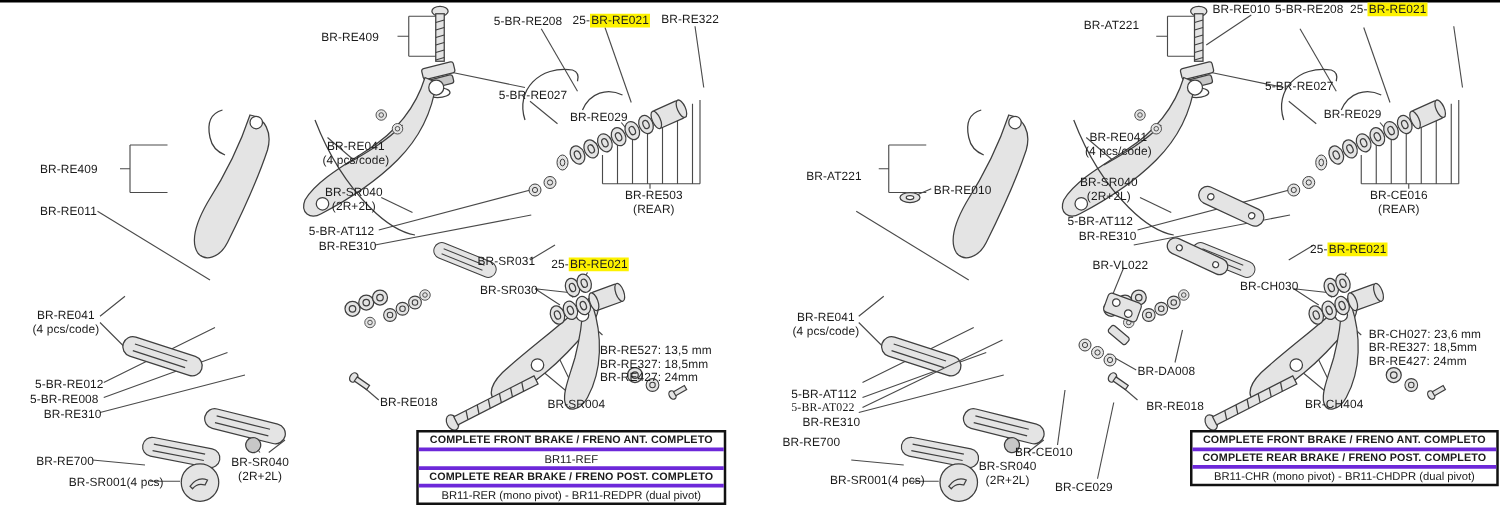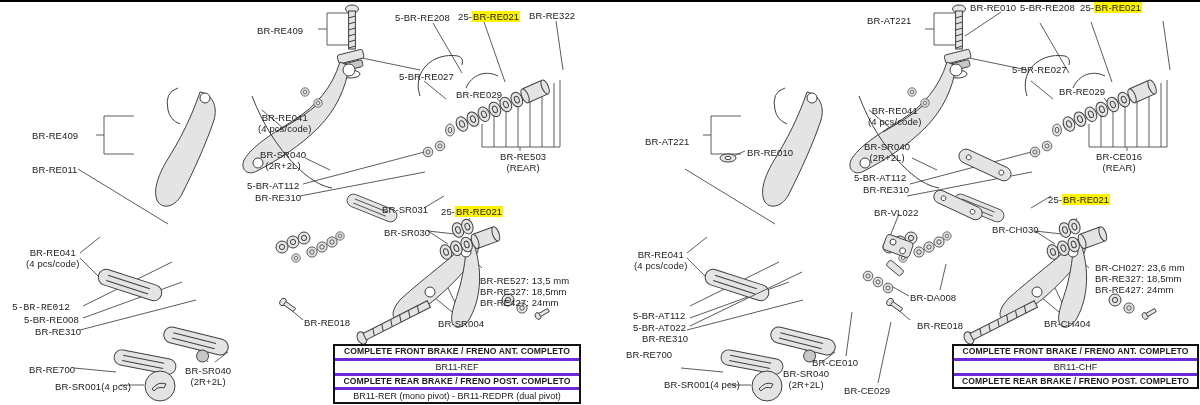--- a/index.html
+++ b/index.html
@@ -287,21 +287,21 @@
       <div class="part-label" style="left: 247px; top: 180px;">
         <div>5-BR-AT112</div>
       </div>
       <div class="part-label" style="left: 255px; top: 192px;">
         <div>BR-RE310</div>
       </div>
       <div class="part-label center" style="left: 26px; top: 247px;">
         <div>BR-RE041</div>
         <div>(4 pcs/code)</div>
       </div>
-      <div class="part-label" style="left: 12px; top: 302px; font-family: Liberation Mono, monospace;">
+      <div class="part-label" style="left: 28px; top: 302px;">
         <div>5-BR-RE012</div>
       </div>
       <div class="part-label" style="left: 24px; top: 314px;">
         <div>5-BR-RE008</div>
       </div>
       <div class="part-label" style="left: 35px; top: 326px;">
         <div>BR-RE310</div>
       </div>
       <div class="part-label" style="left: 29px; top: 364px;">
         <div>BR-RE700</div>
@@ -405,21 +405,21 @@
       <div class="part-label" style="left: 917px; top: 320px;">
         <div>BR-RE018</div>
       </div>
       <div class="part-label center" style="left: 634px; top: 249px;">
         <div>BR-RE041</div>
         <div>(4 pcs/code)</div>
       </div>
       <div class="part-label" style="left: 633px; top: 310px;">
         <div>5-BR-AT112</div>
       </div>
-      <div class="part-label" style="left: 633px; top: 322px;">
+      <div class="part-label" style="left: 633px; top: 322px; font-family: Liberation Serif, serif;">
         <div>5-BR-AT022</div>
       </div>
       <div class="part-label" style="left: 642px; top: 333px;">
         <div>BR-RE310</div>
       </div>
       <div class="part-label" style="left: 626px; top: 349px;">
         <div>BR-RE700</div>
       </div>
       <div class="part-label" style="left: 664px; top: 379px;">
         <div>BR-SR001(4 pcs)</div>
@@ -437,16 +437,16 @@
     </div>
 
   <div id="tbl-left" class="spec-table">
       <div class="spec-row bold">COMPLETE FRONT BRAKE / FRENO ANT. COMPLETO</div>
       <div class="spec-row">BR11-REF</div>
       <div class="spec-row bold">COMPLETE REAR BRAKE / FRENO POST. COMPLETO</div>
       <div class="spec-row">BR11-RER (mono pivot) - BR11-REDPR (dual pivot)</div>
     </div>
   <div id="tbl-right" class="spec-table">
       <div class="spec-row bold">COMPLETE FRONT BRAKE / FRENO ANT. COMPLETO</div>
-      <div class="spec-row">BR11-CHF</div>
       <div class="spec-row bold">COMPLETE REAR BRAKE / FRENO POST. COMPLETO</div>
+      <div class="spec-row">BR11-CHR (mono pivot) - BR11-CHDPR (dual pivot)</div>
     </div>
 </div>
 
 </body></html>

